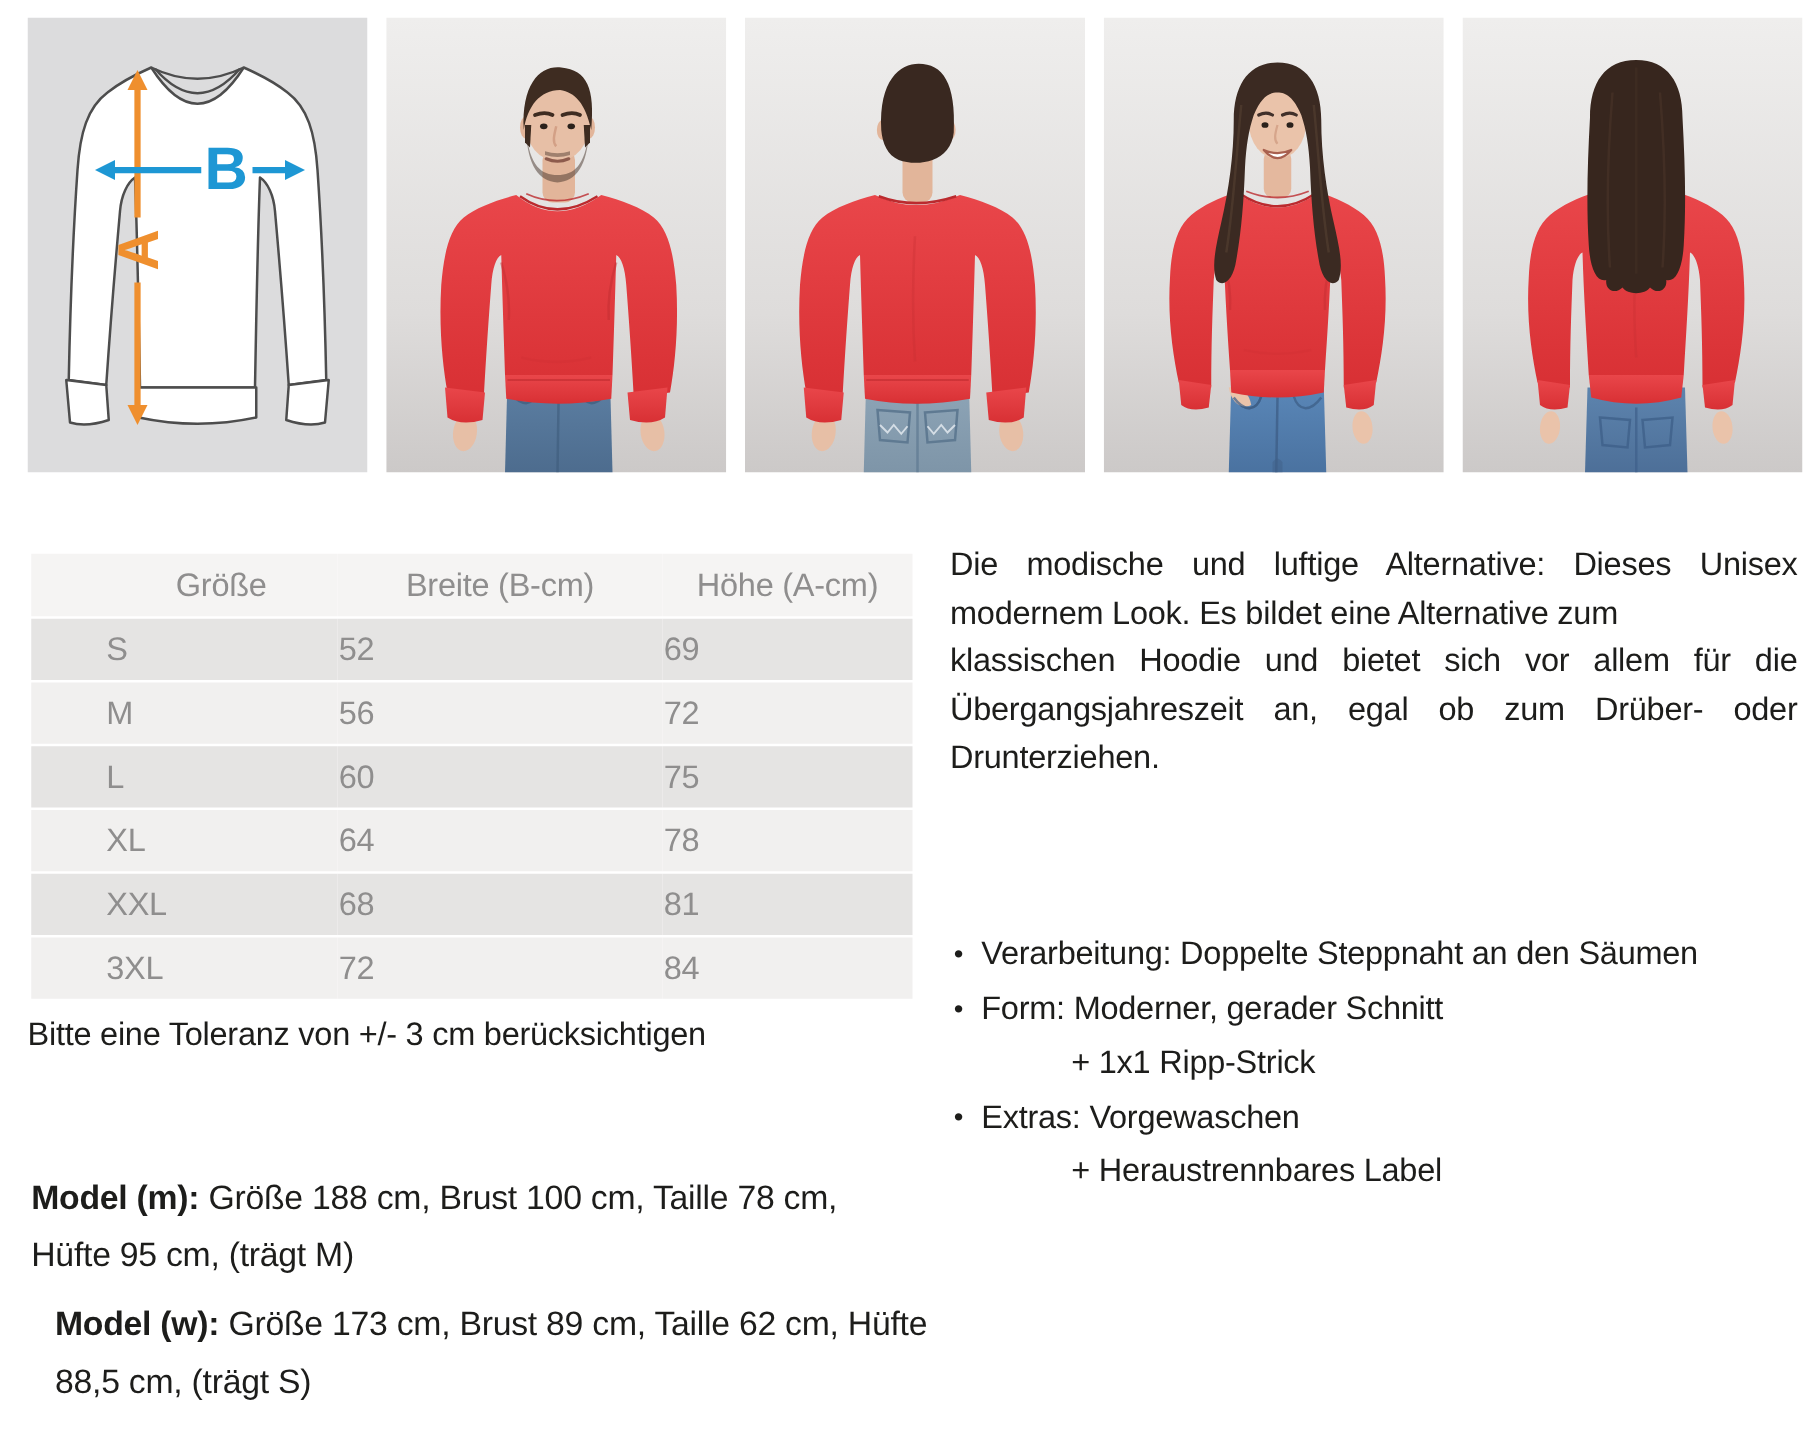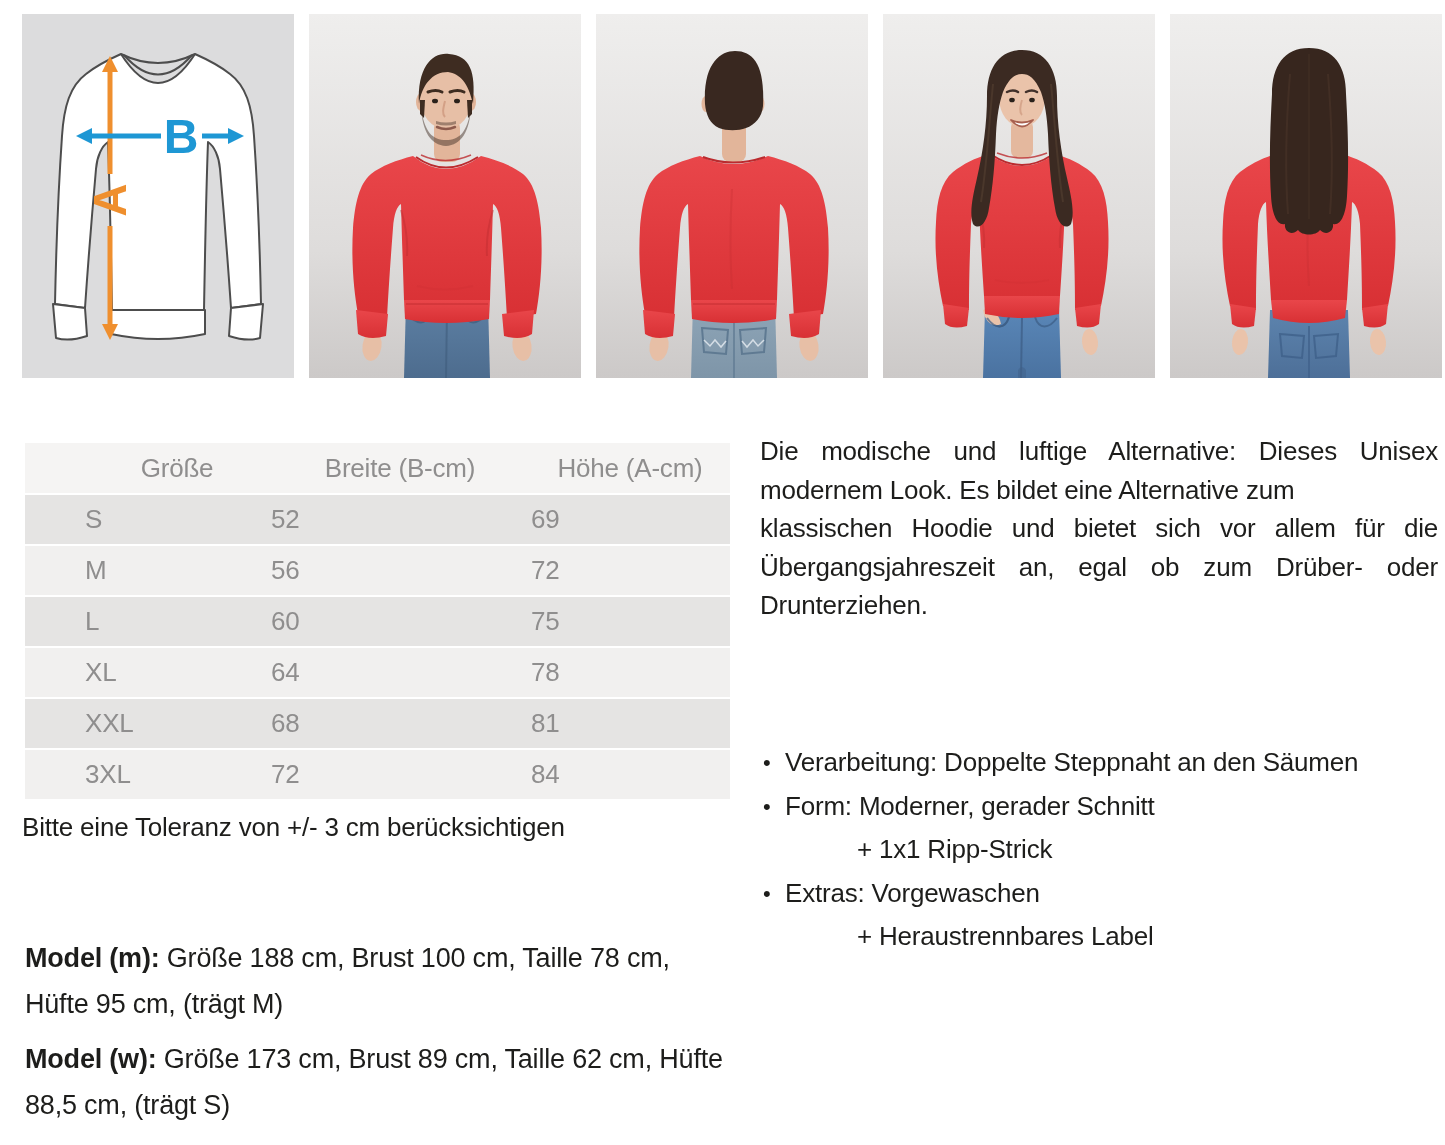--- a/index.html
+++ b/index.html
@@ -37,21 +37,21 @@
   th:nth-child(2),td:nth-child(2){width:260px;}
   tr.row-dark td{background:var(--table-row-dark);}
   tr.row-light td{background:var(--table-row-light);}
 
   
   .tolerance{position:absolute;left:22px;top:812px;font-size:26px;
              letter-spacing:-0.2px;color:var(--body-text);margin:0;text-align:center;}
   .model-block{position:absolute;left:25px;width:700px;font-size:27px;
                line-height:46px;letter-spacing:-0.2px;margin:0;}
   .model-m{top:908px;margin-top:27px;}
-  .model-w{top:1036px;}
+  .model-w{top:1036px;margin-left:19px;}
   .model-block b{font-weight:700;}
 
   
   .description{position:absolute;left:760px;top:432px;width:678px;
                font-size:26px;letter-spacing:-0.2px;}
   .desc-line{line-height:38.6px;height:38.6px;white-space:nowrap;}
   .desc-line.just{text-align:justify;text-align-last:justify;white-space:normal;}
   .features{position:absolute;left:760px;top:741px;width:685px;margin:0;padding:0;
             list-style:none;font-size:26px;letter-spacing:-0.2px;}
   .features li{line-height:43.5px;position:relative;white-space:pre-wrap;}

